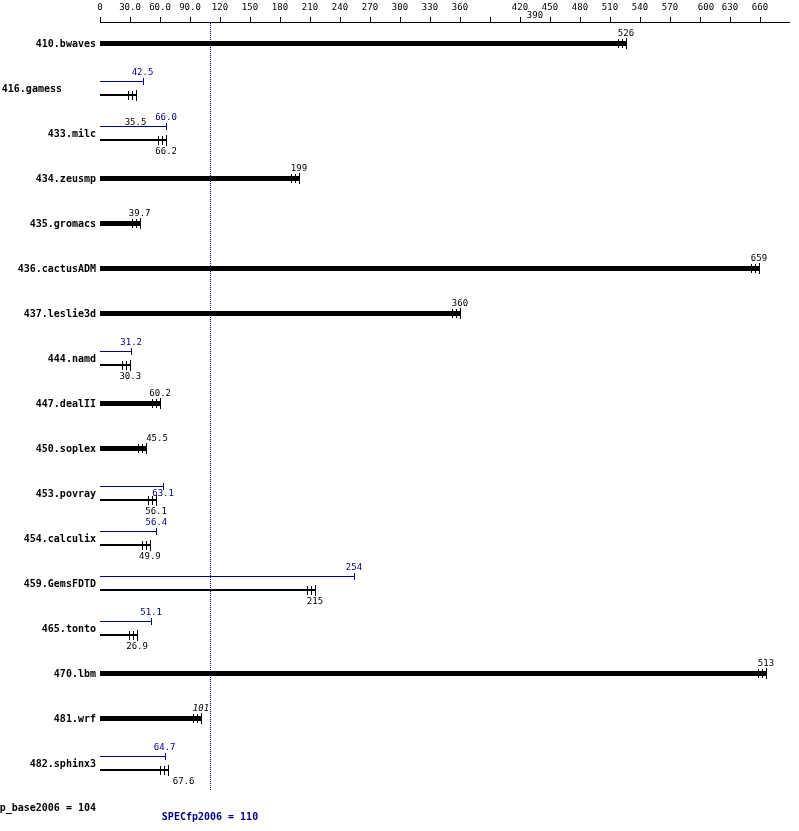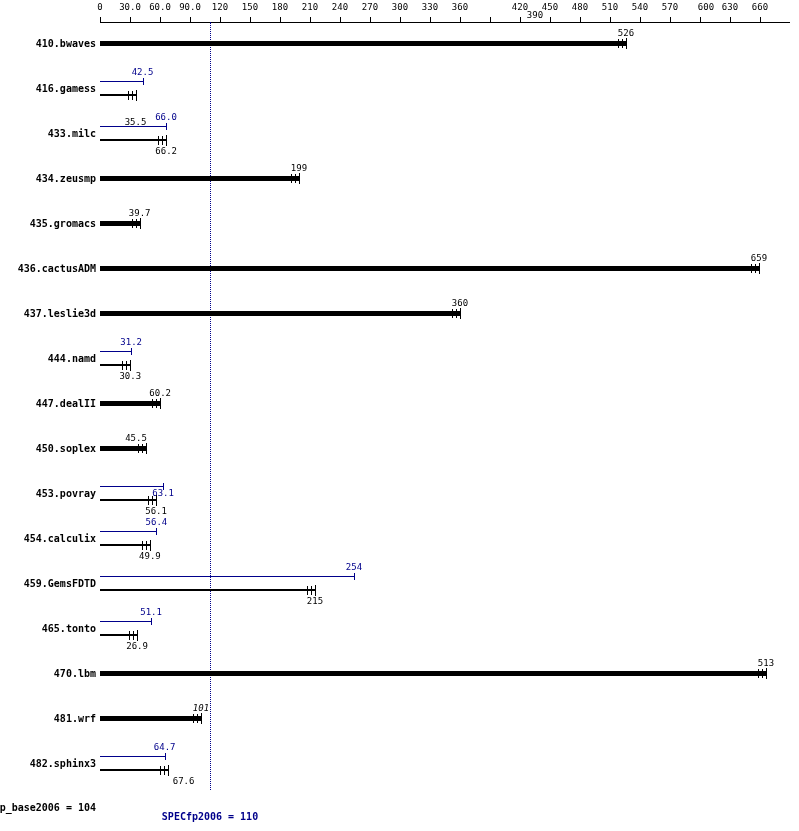--- a/index.html
+++ b/index.html
@@ -144,21 +144,21 @@
     <div class="axis-tick-label" style="left: 730px; top: 2px;">630</div>
     <div class="axis-tick-mark" style="left: 760px; top: 17px; height: 5px;"></div>
     <div class="axis-tick-label" style="left: 760px; top: 2px;">660</div>
     <div class="vline" style="left: 210px; top: 22px; height: 768px;"></div>
     <div class="row-label" style="right: 703px; top: 43px;">410.bwaves</div>
     <div class="bar-base" style="left: 100px; top: 41px; width: 526px; height: 5px;"></div>
     <div class="errbar" style="left: 626px; top: 38px; height: 11px; background: rgb(0, 0, 0);"></div>
     <div class="errbar" style="left: 618px; top: 39px; height: 9px; background: rgb(0, 0, 0);"></div>
     <div class="errbar" style="left: 622px; top: 39px; height: 9px; background: rgb(0, 0, 0);"></div>
     <div class="bar-value base" style="left: 626px; top: 28px;">526</div>
-    <div class="row-label" style="right: 703px; top: 88px;">416.gamess</div>
+    <div class="row-label" style="right: 737px; top: 88px;">416.gamess</div>
     <div class="bar-peak" style="left: 100px; top: 81px; width: 42.5px; height: 1px;"></div>
     <div class="errbar" style="left: 142.5px; top: 78px; height: 7px; background: rgb(0, 0, 139);"></div>
     <div class="bar-value peak" style="left: 142.5px; top: 67px;">42.5</div>
     <div class="bar-base" style="left: 100px; top: 94px; width: 35.5px; height: 2px;"></div>
     <div class="errbar" style="left: 135.5px; top: 90px; height: 11px; background: rgb(0, 0, 0);"></div>
     <div class="errbar" style="left: 127.5px; top: 91px; height: 9px; background: rgb(0, 0, 0);"></div>
     <div class="errbar" style="left: 131.5px; top: 91px; height: 9px; background: rgb(0, 0, 0);"></div>
     <div class="bar-value base" style="left: 135.5px; top: 101px; margin-top: 16px;">35.5</div>
     <div class="row-label" style="right: 703px; top: 133px;">433.milc</div>
     <div class="bar-peak" style="left: 100px; top: 126px; width: 66px; height: 1px;"></div>
@@ -206,21 +206,21 @@
     <div class="bar-base" style="left: 100px; top: 401px; width: 60.2px; height: 5px;"></div>
     <div class="errbar" style="left: 160.2px; top: 398px; height: 11px; background: rgb(0, 0, 0);"></div>
     <div class="errbar" style="left: 152.2px; top: 399px; height: 9px; background: rgb(0, 0, 0);"></div>
     <div class="errbar" style="left: 156.2px; top: 399px; height: 9px; background: rgb(0, 0, 0);"></div>
     <div class="bar-value base" style="left: 160.2px; top: 388px;">60.2</div>
     <div class="row-label" style="right: 703px; top: 448px;">450.soplex</div>
     <div class="bar-base" style="left: 100px; top: 446px; width: 45.5px; height: 5px;"></div>
     <div class="errbar" style="left: 145.5px; top: 443px; height: 11px; background: rgb(0, 0, 0);"></div>
     <div class="errbar" style="left: 137.5px; top: 444px; height: 9px; background: rgb(0, 0, 0);"></div>
     <div class="errbar" style="left: 141.5px; top: 444px; height: 9px; background: rgb(0, 0, 0);"></div>
-    <div class="bar-value base" style="left: 136px; top: 433px;">45.5</div>
+    <div class="bar-value base" style="left: 157px; top: 433px;">45.5</div>
     <div class="row-label" style="right: 703px; top: 493px;">453.povray</div>
     <div class="bar-peak" style="left: 100px; top: 486px; width: 63.1px; height: 1px;"></div>
     <div class="errbar" style="left: 163.1px; top: 483px; height: 7px; background: rgb(0, 0, 139);"></div>
     <div class="bar-value peak" style="left: 163.1px; top: 472px; margin-top: 16px;">63.1</div>
     <div class="bar-base" style="left: 100px; top: 499px; width: 56.1px; height: 2px;"></div>
     <div class="errbar" style="left: 156.1px; top: 495px; height: 11px; background: rgb(0, 0, 0);"></div>
     <div class="errbar" style="left: 148.1px; top: 496px; height: 9px; background: rgb(0, 0, 0);"></div>
     <div class="errbar" style="left: 152.1px; top: 496px; height: 9px; background: rgb(0, 0, 0);"></div>
     <div class="bar-value base" style="left: 156.1px; top: 506px;">56.1</div>
     <div class="row-label" style="right: 703px; top: 538px;">454.calculix</div>

